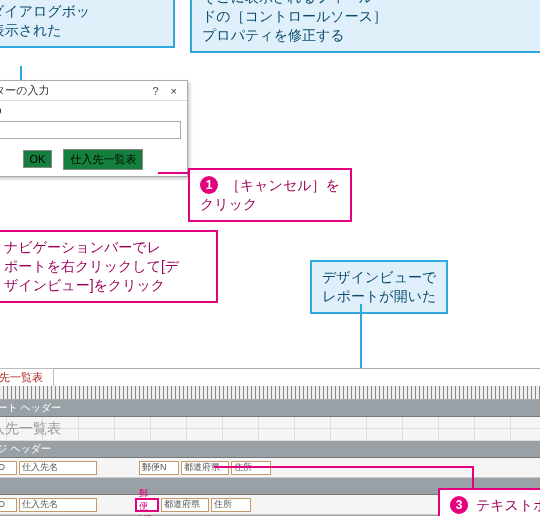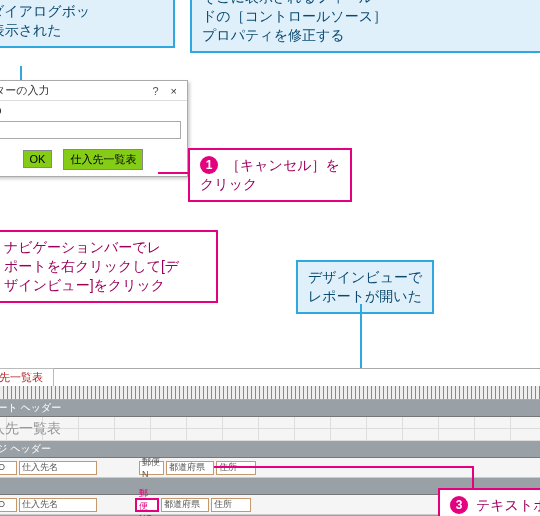--- a/index.html
+++ b/index.html
@@ -62,21 +62,21 @@
   .dialog-title .close { font-family: sans-serif; padding: 0 6px; }
   .dialog-title .help { padding: 0 6px; color:#555;}
   .dialog-body { padding: 4px 6px 6px; }
   .dialog-body .prompt { margin-bottom: 4px; }
   .dialog-body .input { border: 1px solid #aaa; height: 18px; background: #fff; }
   .dialog-btns { text-align: center; padding: 4px 0 6px; }
   .dialog-btns button {
     font-size: 11px;
     padding: 2px 6px;
     border: 1px solid #888;
-    background: #84cc16;
+    background: #15803d;
     margin: 0 4px;
   }
 
   
   .leader {
     position: absolute;
     background: linear-gradient(#2fa8e0,#2fa8e0) no-repeat;
   }
   .leader-pink { background: #e4007f; }
 
@@ -177,51 +177,51 @@
     <div class="input"></div>
   </div>
   <div class="dialog-btns">
     <button>OK</button>
     <button>仕入先一覧表</button>
   </div>
 </div>
 
 <div class="leader leader-pink" style="left:158px; top:172px; width:30px; height:2px;"></div>
 
-<div class="callout pink" style="left:188px; top:148px;">
+<div class="callout pink" style="left:188px; top:168px;">
   <span class="num">1</span>
   <span>［キャンセル］を<br>クリック</span>
 </div>
 
 <div class="callout pink num-float" style="left:-8px; top:230px; width:226px;">
   
   <span>ナビゲーションバーでレ<br>ポートを右クリックして[デ<br>ザインビュー]をクリック</span>
 </div>
 
-<div class="callout blue" style="left:296px; top:260px;">
+<div class="callout blue" style="left:310px; top:260px;text-align:right;">
   <span>デザインビューで<br>レポートが開いた</span>
 </div>
 
 <div class="leader" style="left:360px; top:304px; width:2px; height:64px; background:#2fa8e0;"></div>
 
 <div class="report">
   <span class="rep-tab">入先一覧表</span>
   <div class="ruler"></div>
 
   <div class="band-header">レポート ヘッダー</div>
   <div class="big-title">
     <span>仕入先一覧表</span>
   </div>
 
   <div class="band-header">ページ ヘッダー</div>
   <div class="band-body">
     <span class="ctl" style="width:42px">入先ID</span>
     <span class="ctl" style="width:78px">仕入先名</span>
     <span style="width:38px"></span>
-    <span class="ctl" style="width:25px">郵便N</span>
+    <span class="ctl" style="width:40px">郵便N</span>
     <span class="ctl" style="width:48px">都道府県</span>
     <span class="ctl" style="width:40px">住所</span>
   </div>
 
   <div class="band-header">詳細</div>
   <div class="band-body">
     <span class="ctl" style="width:42px">入先ID</span>
     <span class="ctl" style="width:78px">仕入先名</span>
     <span style="width:34px"></span>
     <span class="ctl bad" style="width:24px">郵便NO</span>

